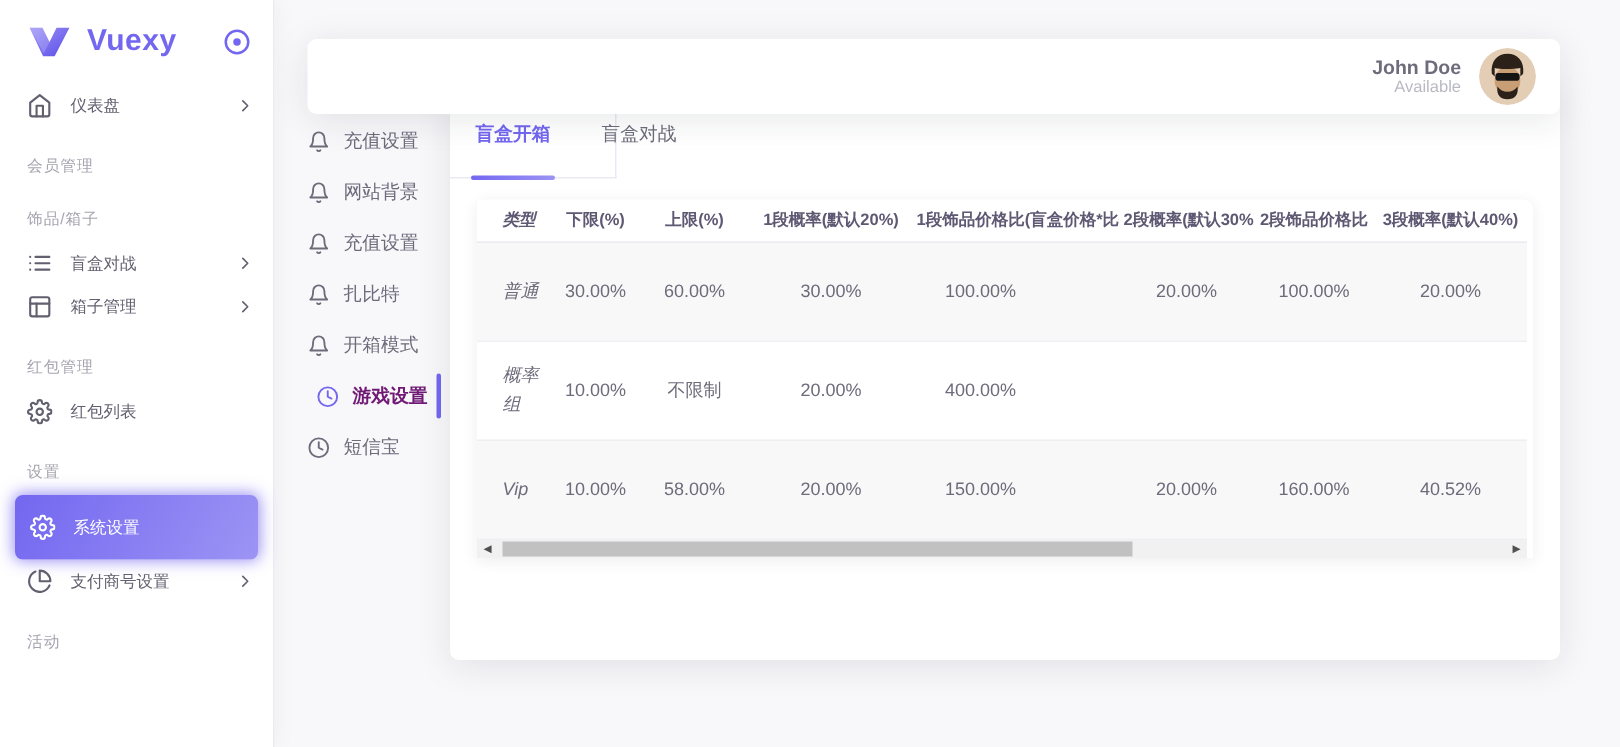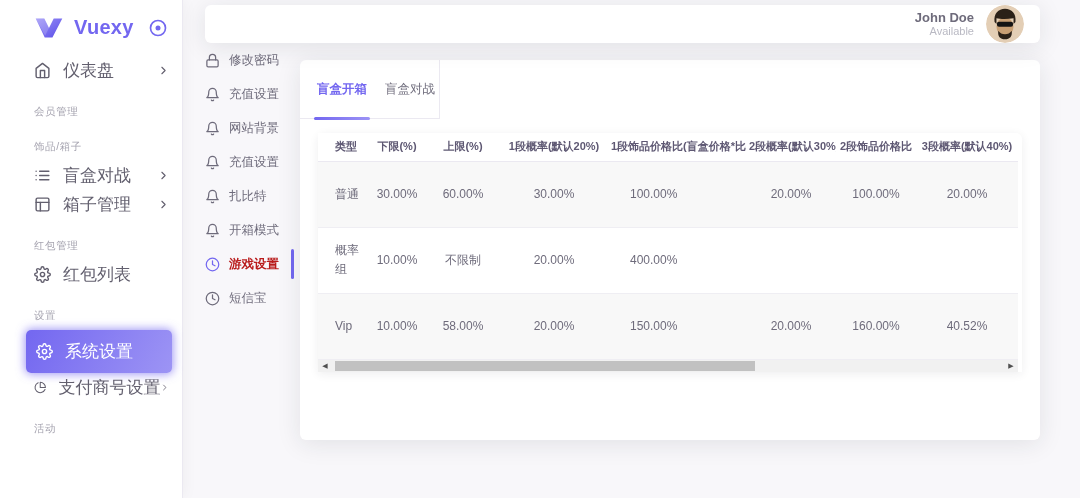--- a/index.html
+++ b/index.html
@@ -1,86 +1,86 @@
 <!DOCTYPE html>
 <html><head>
 <meta charset="utf-8">
 <style>
   * { margin:0; padding:0; box-sizing:border-box; }
   html,body { width:1080px; height:498px; font-family:"Liberation Sans", sans-serif; }
   .page { position:relative; width:1080px; height:498px; background:#f8f7fa; overflow:hidden; }
 
   
   .sidebar { position:absolute; left:0; top:0; width:183px; height:498px; background:#fff;
-             border-right:1px solid #ebe9f1; box-shadow:0 0 15px rgba(34,41,47,.05); z-index:5;padding-left:16px; }
+             border-right:1px solid #ebe9f1; box-shadow:0 0 15px rgba(34,41,47,.05); z-index:5; }
   .logo-row { height:55px; display:flex; align-items:center; padding:0 14px 0 18px; }
   .logo-mark { width:30px; height:22px; display:flex; }
   .brand { flex:1; margin-left:10px; font-size:20px; font-weight:700; color:#7367f0; letter-spacing:.3px; }
   .collapse-toggle { width:20px; height:20px; color:#7367f0; cursor:pointer; display:flex; }
   .icon { display:inline-flex; align-items:center; justify-content:center; }
   .icon svg { width:100%; height:100%; }
 
   .nav { padding-top:1px; }
   .nav-label { margin:18px 0 6px; padding-left:18px; font-size:10.5px; color:#a6a4b0;
                letter-spacing:.6px; line-height:17px; }
   .nav-item { height:29px; display:flex; align-items:center; padding:0 12px 0 18px;
-              color:#625f6e; font-size:17px; cursor:pointer; }
+              color:#625f6e; font-size:11px; cursor:pointer; }
   .nav-item .nav-ico { width:17px; height:17px; margin-right:12px; color:#625f6e; }
   .nav-item .nav-txt { flex:1; white-space:nowrap; }
   .nav-item .chev { width:13px; height:13px; color:#625f6e; }
   .nav-item.active { margin:0 10px; padding:0 8px 0 10px; height:43px; border-radius:5px;
       background:linear-gradient(118deg,#7367f0,rgba(115,103,240,.7)); color:#fff;
       box-shadow:0 0 10px 1px rgba(115,103,240,.7); }
   .nav-item.active .nav-ico { color:#fff; }
 
   
-  .topbar { position:absolute; left:205px; top:5px; width:835px; height:38px; background:#fff;
+  .topbar { position:absolute; left:205px; top:26px; width:835px; height:50px; background:#fff;
             border-radius:6px; box-shadow:0 4px 24px rgba(34,41,47,.1); display:flex;
             align-items:center; justify-content:flex-end; padding:0 16px; z-index:4; }
   .user-block { display:flex; align-items:center; cursor:pointer; }
   .user-text { text-align:right; margin-right:12px; }
   .user-name { font-size:13px; font-weight:700; color:#6e6b7b; line-height:15px; }
   .user-status { font-size:11px; color:#b9b9c3; line-height:13px; }
   .avatar { width:38px; height:38px; border-radius:50%; overflow:hidden; flex:0 0 38px; }
   .avatar svg { width:38px; height:38px; display:block; }
 
   
   .smenu { position:absolute; left:205px; top:48px; width:86px; }
   .smenu-item { position:relative; height:24px; margin-bottom:10px; display:flex; align-items:center;
                 color:#6e6b7b; font-size:12.5px; cursor:pointer; }
   .smenu-item .s-ico { width:15px; height:15px; margin-right:9px; color:#6e6b7b; }
-  .smenu-item.active { color:#b91c1c; font-weight:600; }
+  .smenu-item.active { color:#701a75; font-weight:600;justify-content:center; }
   .smenu-item.active .s-ico { color:#7367f0; }
   .smenu-item.active::after { content:""; position:absolute; right:-3px; top:-3px; width:3px;
                 height:30px; background:#7367f0; border-radius:2px; }
 
   
   .card { position:absolute; left:300px; top:60px; width:740px; height:380px; background:#fff;
           border-radius:6px; box-shadow:0 4px 24px rgba(34,41,47,.1); }
-  .tabs { display:flex; align-items:stretch; height:59px; width:140px; padding:0 10px 0 14px;
-          border-bottom:1px solid #ebe9f1; border-right:1px solid #ebe9f1; gap:12px; }
+  .tabs { display:flex; align-items:stretch; height:59px; width:111px; padding:0 10px 0 14px;
+          border-bottom:1px solid #ebe9f1; border-right:1px solid #ebe9f1; gap:28px; }
   .tab { position:relative; display:flex; align-items:center; padding:0 3px; font-size:12.5px;
          color:#6e6b7b; cursor:pointer; white-space:nowrap; }
   .tab.active { color:#7367f0; font-weight:600; }
   .tab.active::after { content:""; position:absolute; left:0; right:0; bottom:-2px; height:3px;
          background:linear-gradient(90deg,#7367f0,#9c93f5); border-radius:2px; }
 
   .inner-card { margin:14px 18px 0; width:704px; border-radius:6px 6px 0 0;
                 box-shadow:0 2px 10px rgba(34,41,47,.08); background:#fff; }
   .btn-row { padding:13px 16px; border-bottom:1px solid #ebe9f1; }
   .btn-add { background:#7367f0; color:#fff; border:none; border-radius:5px; padding:9px 27px;
              font-size:13px; font-family:inherit; cursor:pointer; box-shadow:0 2px 6px rgba(115,103,240,.45); }
 
   table { width:700px; border-collapse:collapse; table-layout:fixed; }
   th { height:28px; font-size:11px; font-weight:700; color:#5e5873; text-align:center;
        padding:2px 3px; background:#fff; border-bottom:1px solid #ebe9f1; white-space:nowrap; overflow:hidden; }
   td { height:66px; font-size:12px; color:#6e6b7b; text-align:center; padding:2px 3px;
        border-bottom:1px solid #efeef3; }
   tbody tr:nth-child(odd) td { background:#f8f8f8; }
-  th:nth-child(1), td:nth-child(1) { width:50px; text-align:left; padding-left:17px; }
+  th:nth-child(1), td:nth-child(1) { width:50px; text-align:left; padding-left:17px;font-style:italic; }
   td:nth-child(1) { word-break:break-all; line-height:19px; }
   th:nth-child(2), td:nth-child(2) { width:58px; }
   th:nth-child(3), td:nth-child(3) { width:74px; }
   th:nth-child(4), td:nth-child(4) { width:108px;margin-top:40px; }
   th:nth-child(5), td:nth-child(5) { width:138px; text-align:left; padding-left:22px; }
   th:nth-child(5) { text-align:center; padding-left:3px; }
   th:nth-child(6), td:nth-child(6) { width:90px; }
   th:nth-child(7), td:nth-child(7) { width:80px; }
   th:nth-child(8), td:nth-child(8) { width:102px; }
 

